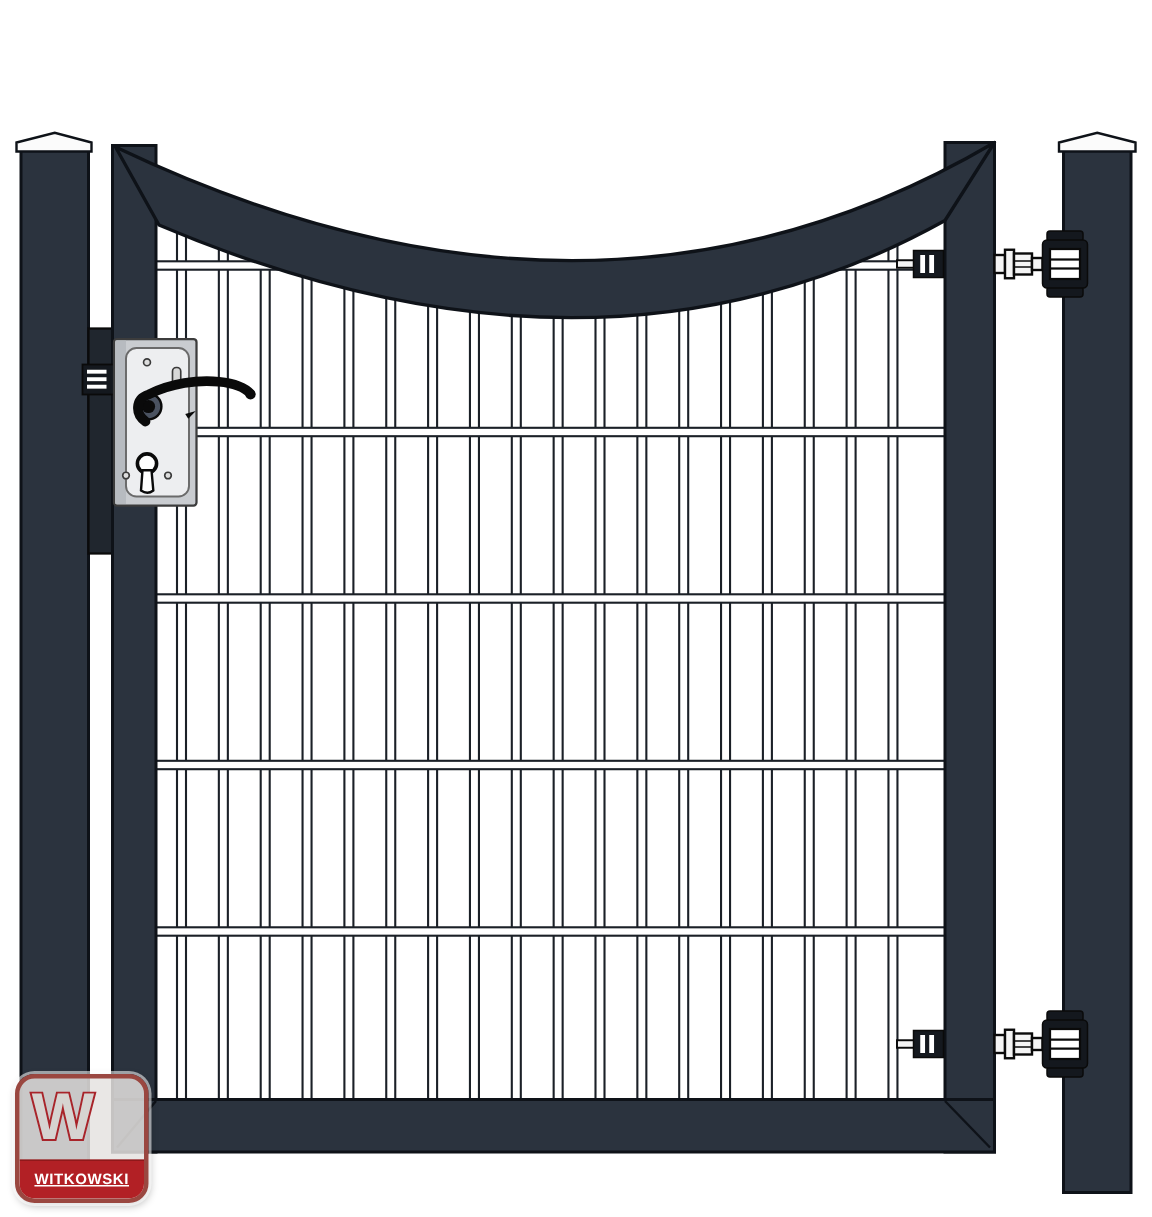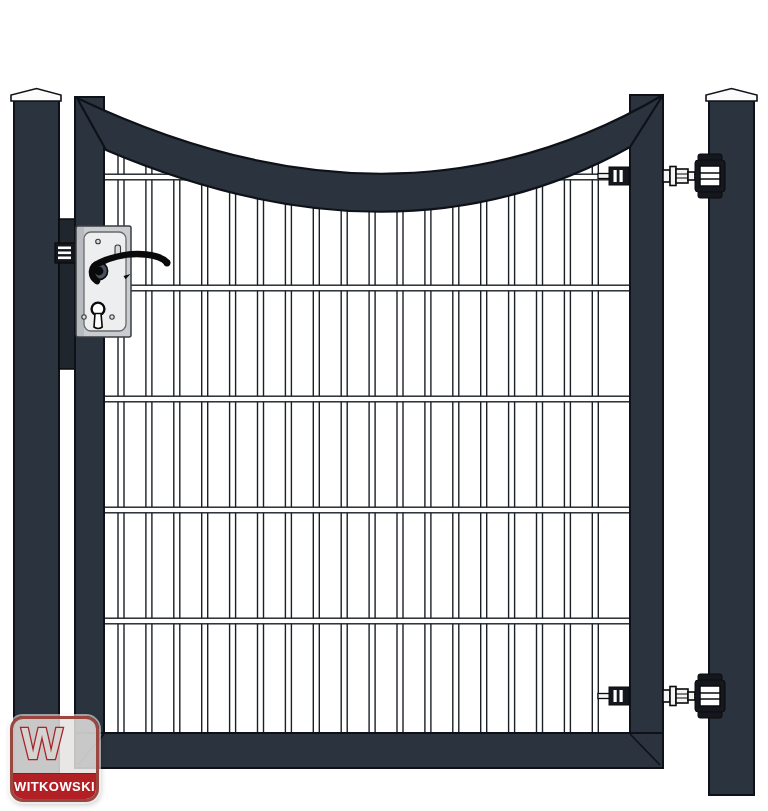--- a/index.html
+++ b/index.html
@@ -23,23 +23,24 @@
     display:flex;flex-direction:column;justify-content:flex-end;
     overflow:hidden;
   }
   .badge-glyph{
     flex:1;display:flex;align-items:center;justify-content:center;
   }
   .badge-band{
     height:25px;
     background:var(--badge-band,#b22025);
     color:var(--badge-text,#ffffff);
-    font-size:13px;font-weight:bold;letter-spacing:0.4px;
+    font-size:10px;font-weight:bold;letter-spacing:0.4px;
     display:flex;align-items:center;justify-content:center;
     border-top:1px solid rgba(120,20,20,0.6);
+    text-decoration:underline;
   }
 </style>
 </head>
 <body>
 
 <div class="stage">
 
   <svg width="768" height="811" viewBox="0 0 768 811">
 
     <g>

